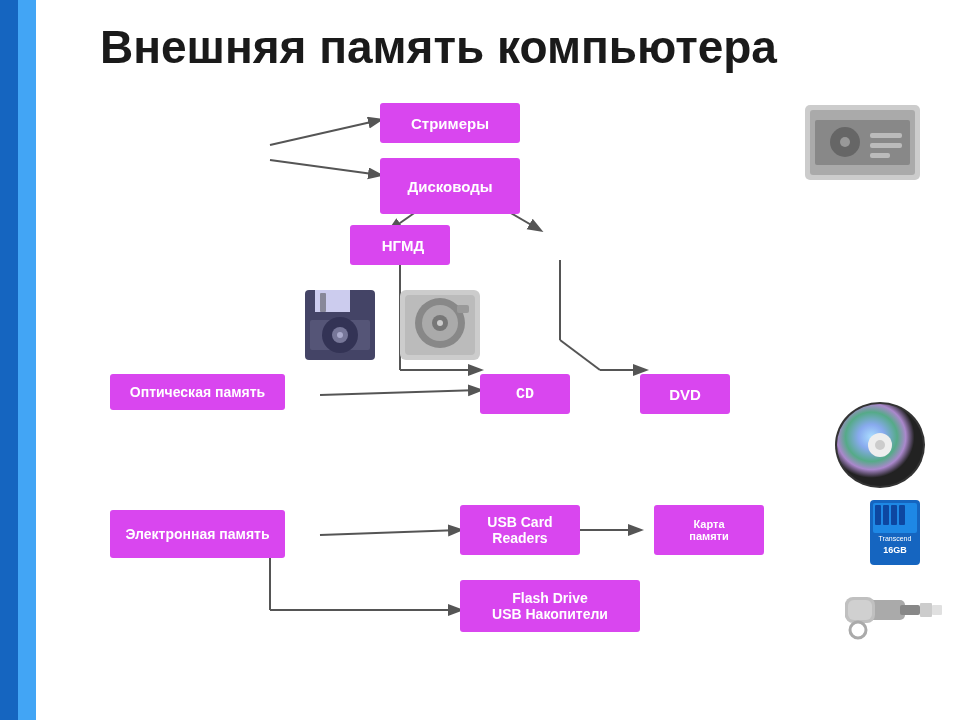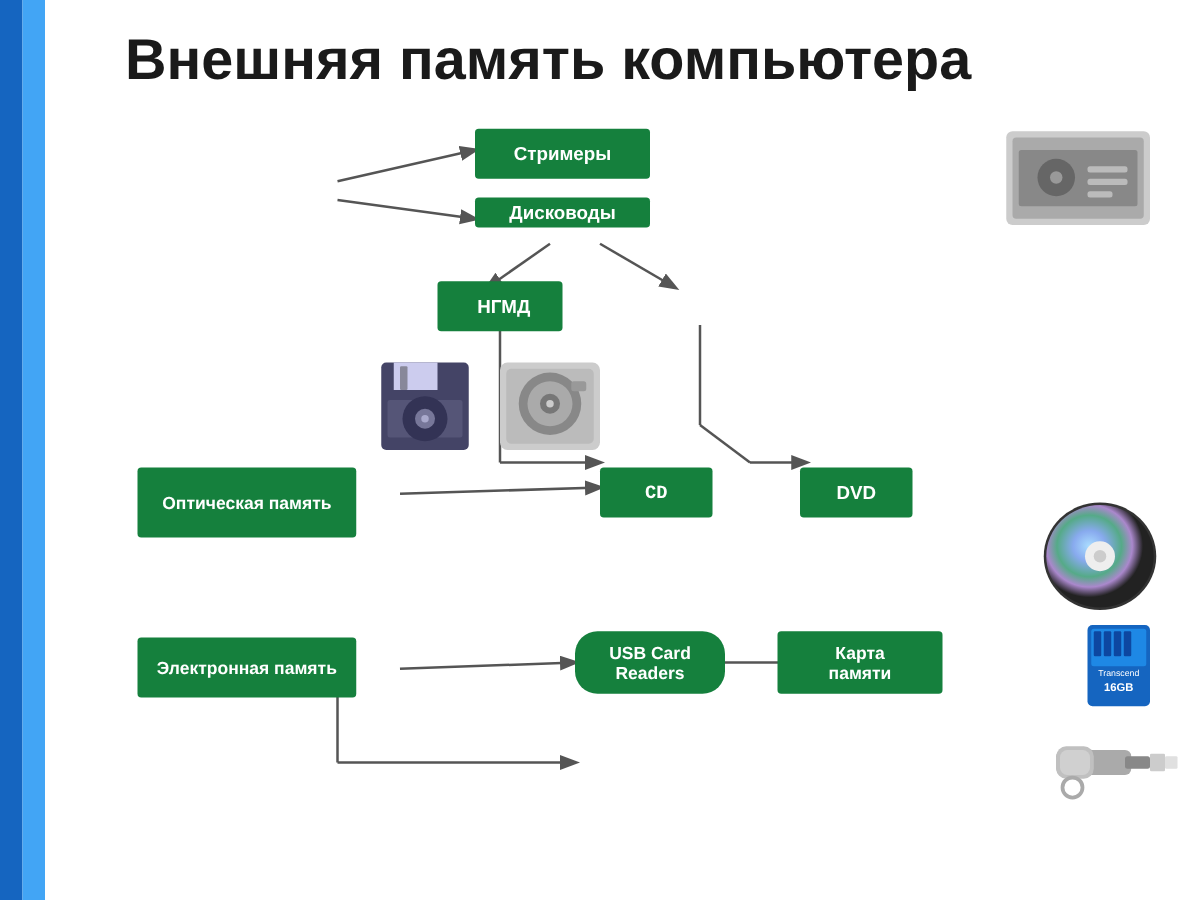--- a/index.html
+++ b/index.html
@@ -39,21 +39,21 @@
       top: 20px;
       left: 50px;
       font-size: 46px;
       font-weight: bold;
       color: #1a1a1a;
     }
 
     
     .box {
       position: absolute;
-      background: #15803d;
+      background: #d946ef;
       color: white;
       font-weight: bold;
       font-size: 15px;
       display: flex;
       align-items: center;
       justify-content: center;
       text-align: center;
       border-radius: 3px;
       padding: 6px 10px;
     }
@@ -157,39 +157,41 @@
     <defs>
       <marker id="arrow" markerWidth="8" markerHeight="8" refX="6" refY="3" orient="auto">
         <path d="M0,0 L0,6 L8,3 z" fill="#555"></path>
       </marker>
     </defs>
   </svg>
 
 
   <div class="box" style="left:330px; top:103px; width:140px; height:40px;">Стримеры</div>
 
-  <div class="box" style="left:330px; top:158px; width:140px; height:24px;">Дисководы</div>
+  <div class="box" style="left:330px; top:158px; width:140px; height:56px;">Дисководы</div>
 
   <div class="box" style="left:300px; top:225px; width:100px; height:40px;padding-left:16px;">НГМД</div>
 
 
-  <div class="box" style="left:60px; top:374px; width:175px; height:56px; font-size:14px;">Оптическая память</div>
+  <div class="box" style="left:60px; top:374px; width:175px; height:36px; font-size:14px;">Оптическая память</div>
 
   <div class="box" style="left:430px; top:374px; width:90px; height:40px;font-family:Liberation Mono, monospace;">CD</div>
 
   <div class="box" style="left:590px; top:374px; width:90px; height:40px;text-align:center;">DVD</div>
 
   <div class="box" style="left:60px; top:510px; width:175px; height:48px; font-size:14px;">Электронная память</div>
 
-  <div class="box" style="left:410px; top:505px; width:120px; height:50px; font-size:14px; white-space:pre-line;border-radius:18px;">USB Card
+  <div class="box" style="left:410px; top:505px; width:120px; height:50px; font-size:14px; white-space:pre-line;">USB Card
 Readers</div>
 
-  <div class="box" style="left:572px; top:505px; width:132px; height:50px; font-size:14px; white-space:pre-line;">Карта
+  <div class="box" style="left:604px; top:505px; width:110px; height:50px; font-size:11px; white-space:pre-line;">Карта
 памяти</div>
 
+  <div class="box" style="left:410px; top:580px; width:180px; height:52px; font-size:14px; white-space:pre-line;">Flash Drive
+USB Накопители</div>
 
   <div class="img-hdd">
     <svg width="130" height="95" viewBox="0 0 130 95">
 
       <rect x="5" y="10" width="115" height="75" rx="5" ry="5" fill="#ccc"></rect>
       <rect x="10" y="15" width="105" height="65" rx="3" ry="3" fill="#aaa"></rect>
       <rect x="15" y="25" width="95" height="45" rx="2" ry="2" fill="#888"></rect>
       <circle cx="45" cy="47" r="15" fill="#666"></circle>
       <circle cx="45" cy="47" r="5" fill="#999"></circle>
       <rect x="70" y="38" width="32" height="5" rx="2" fill="#bbb"></rect>

